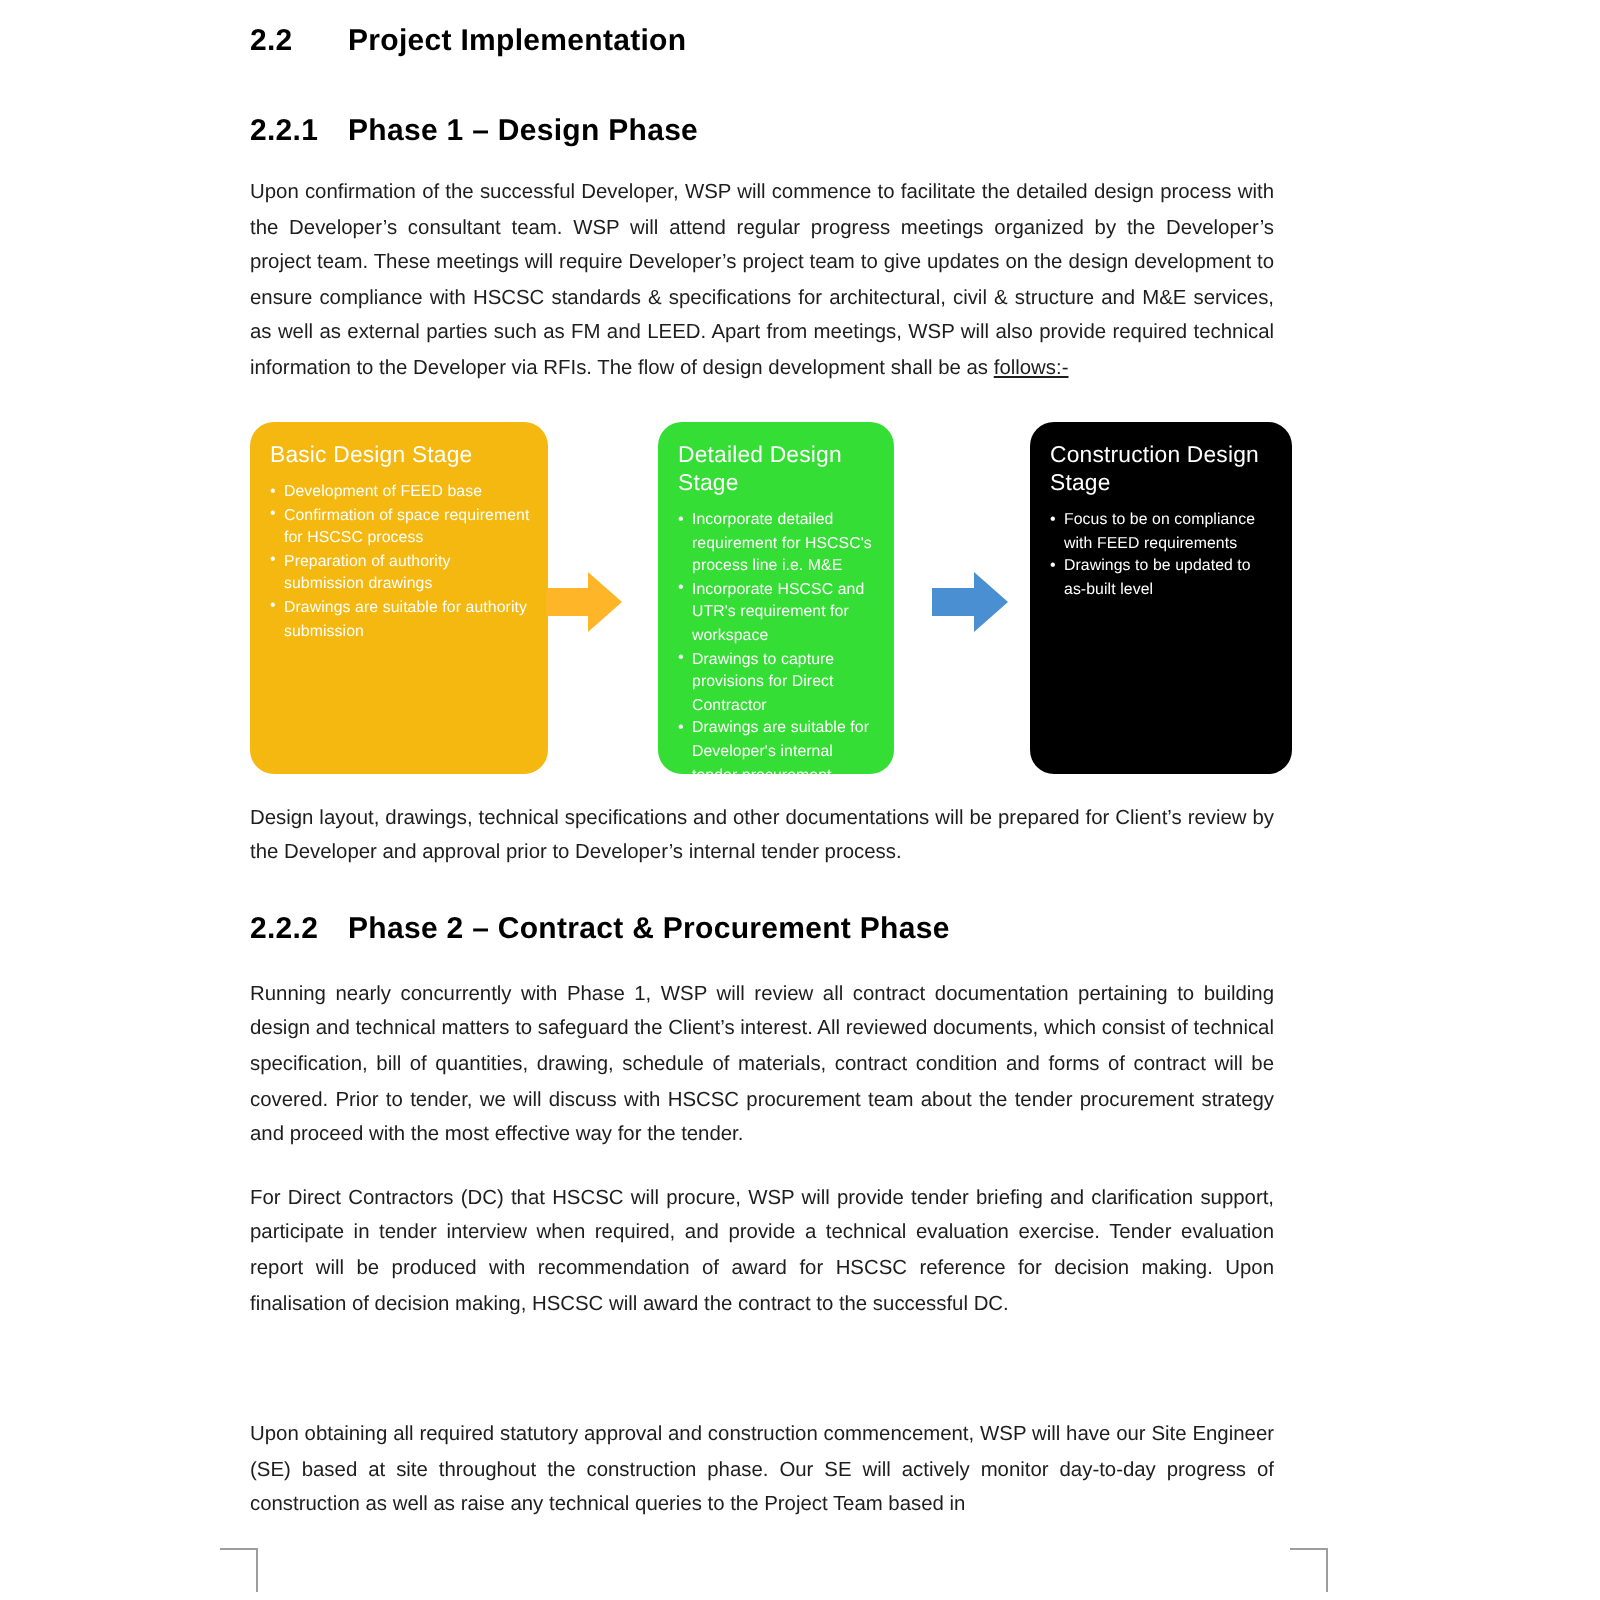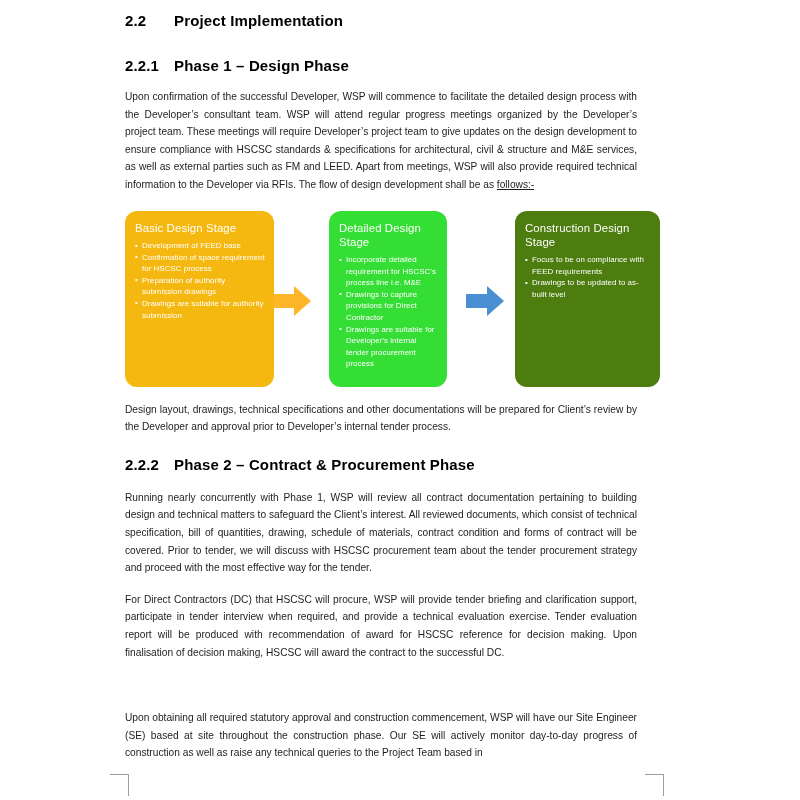--- a/index.html
+++ b/index.html
@@ -77,21 +77,21 @@
   .flowbox {
     position: absolute;
     top: 0;
     border-radius: 12px;
     box-sizing: border-box;
     padding: 10px 9px 8px 10px;
     overflow: hidden;
   }
   .flowbox.b1 { left: 0px;   width: 149px; height: 176px; background: #F5B810; }
   .flowbox.b2 { left: 204px; width: 118px; height: 176px; background: #34DE34; }
-  .flowbox.b3 { left: 390px; width: 145px; height: 176px; background: #4d7c0f; }
+  .flowbox.b3 { left: 390px; width: 131px; height: 176px; background: #000000; }
 
   .flowbox h4 {
     margin: 0 0 5px 0;
     font-size: 11.4px;
     font-weight: normal;
     line-height: 14px;
     color: #ffffff;
     letter-spacing: 0.1px;
   }
   .flowbox ul {
@@ -218,20 +218,21 @@
     <div class="arrow a1">
       <svg viewBox="0 0 38 32" xmlns="http://www.w3.org/2000/svg" aria-hidden="true">
         <path d="M0 9 L21 9 L21 1 L38 16 L21 31 L21 23 L0 23 Z" fill="#FFB528"></path>
       </svg>
     </div>
 
     <div class="flowbox b2">
       <h4>Detailed Design Stage</h4>
       <ul>
         <li>Incorporate detailed requirement for HSCSC's process line i.e. M&amp;E</li>
+        <li>Incorporate HSCSC and UTR's requirement for workspace</li>
         <li>Drawings to capture provisions for Direct Contractor</li>
         <li>Drawings are suitable for Developer's internal tender procurement process</li>
       </ul>
     </div>
 
     <div class="arrow a2">
       <svg viewBox="0 0 38 32" xmlns="http://www.w3.org/2000/svg" aria-hidden="true">
         <path d="M0 9 L21 9 L21 1 L38 16 L21 31 L21 23 L0 23 Z" fill="#4A8FD1"></path>
       </svg>
     </div>

